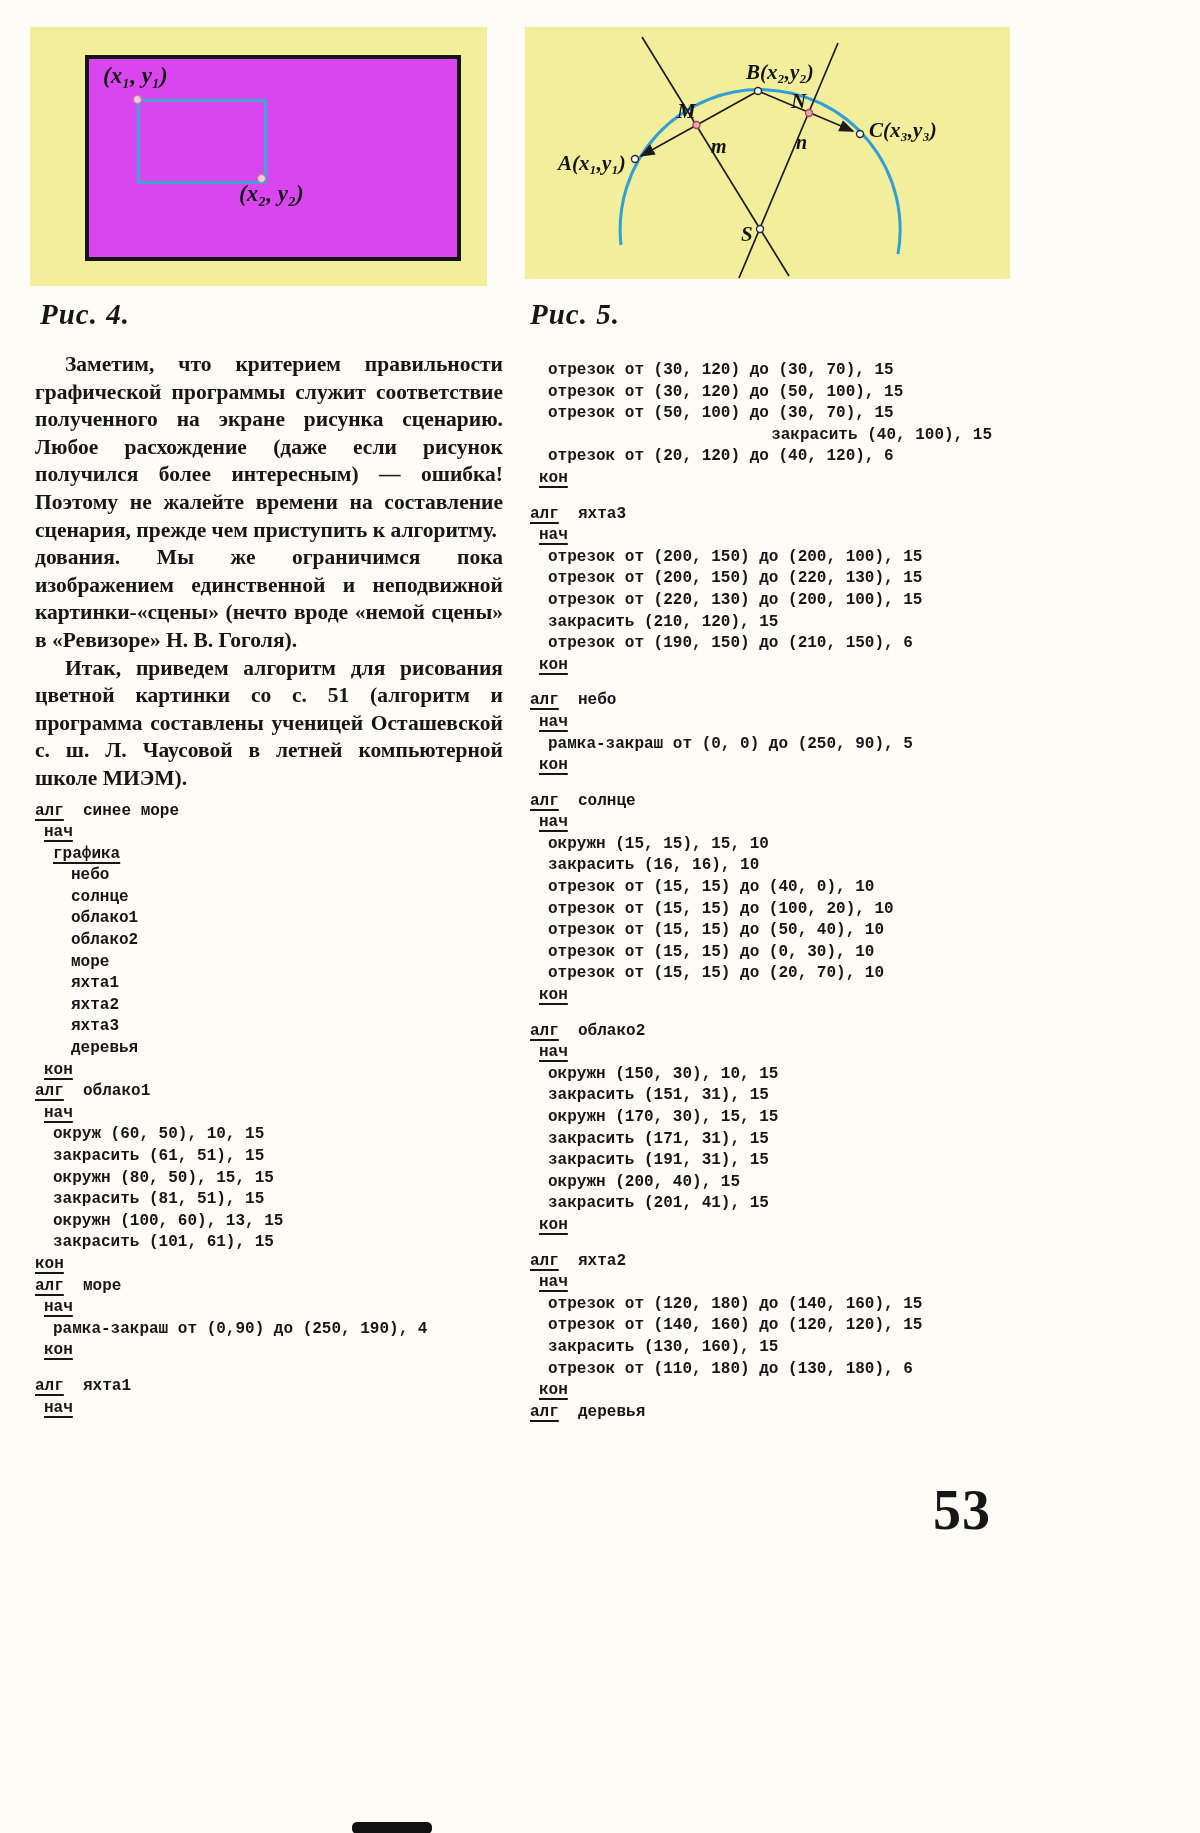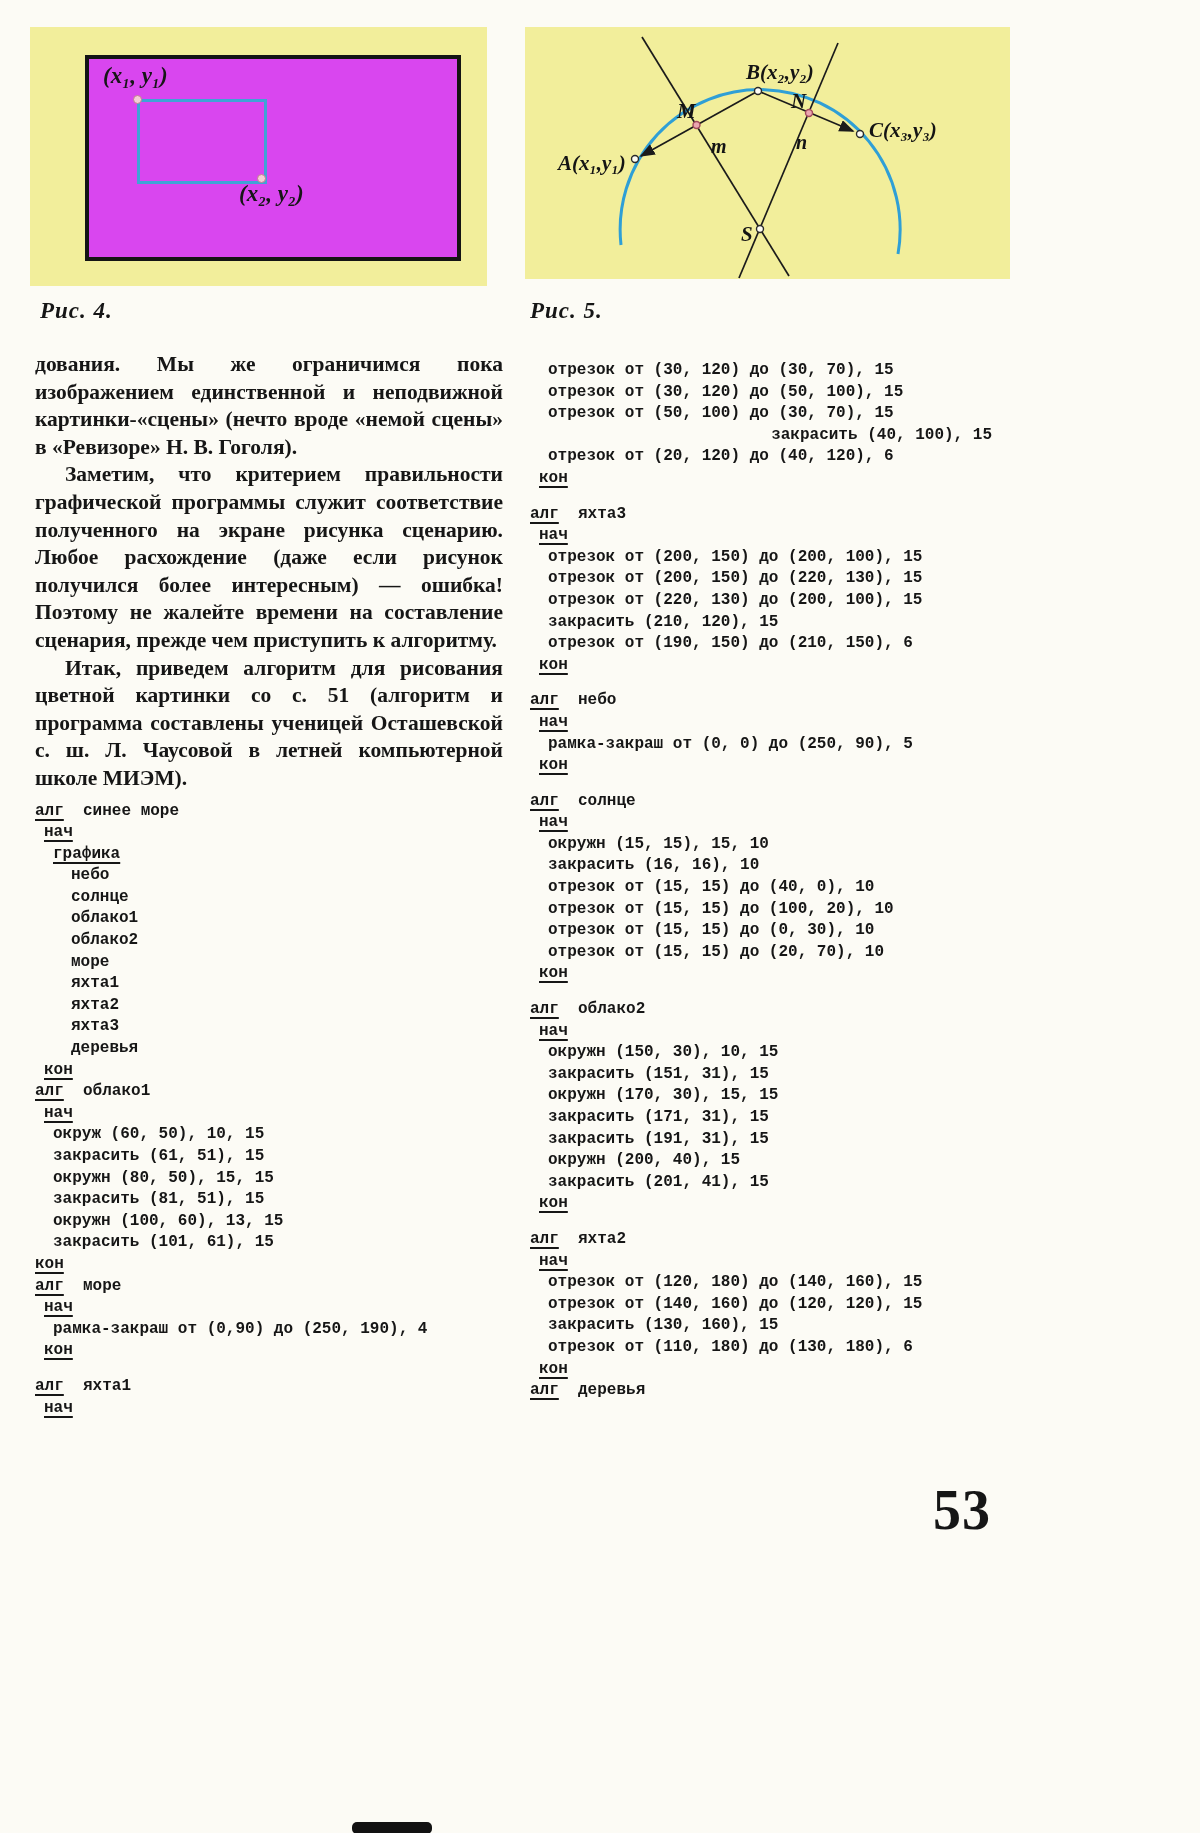--- a/index.html
+++ b/index.html
@@ -22,21 +22,21 @@
 
   .fig5-svg{position:absolute;left:0;top:0;width:485px;height:252px;}
   .fig5-svg .geoline{stroke:#1b1b1b;stroke-width:1.7;fill:none;}
   .fig5-svg .arc{stroke:#2f9fd6;stroke-width:3;fill:none;}
   .fig5-svg text{font-family:"Liberation Serif","DejaVu Serif",serif;font-style:italic;
                  font-weight:700;font-size:21px;fill:#141414;}
   .fig5-svg text.vec{font-size:20px;}
   .fig5-svg .pt-open{fill:#fdfcf4;stroke:#2a2a2a;stroke-width:1.4;}
   .fig5-svg .pt-mid{fill:#eba6b0;stroke:#a24a5c;stroke-width:1.4;}
 
-  .caption{position:absolute;top:298px;font-size:23px;font-style:italic;font-weight:700;letter-spacing:1px;}
+  .caption{position:absolute;top:298px;font-size:29px;font-style:italic;font-weight:700;letter-spacing:1px;}
   .cap4{left:40px;}
   .cap5{left:530px;}
 
   
   .col-left{position:absolute;left:35px;top:351px;width:468px;}
   .col-right{position:absolute;left:530px;top:352px;width:462px;}
   .para{margin:0;font-size:21.5px;line-height:27.6px;font-weight:700;text-align:justify;}
   .para.ind{text-indent:30px;}
   .code{margin-top:8px;font-weight:700;font-size:16px;font-family:Liberation Mono, monospace;}
   .code-line{line-height:21.6px;white-space:pre;}
@@ -90,22 +90,22 @@
       <text class="vec" x="186" y="126">m⃗</text>
       <text class="vec" x="271" y="122">n⃗</text>
     </svg>
   </div>
 
   <div class="caption cap4">Рис. 4.</div>
   <div class="caption cap5">Рис. 5.</div>
 
   <div class="col-left">
     <div>
+        <p class="para ind">Заметим, что критерием правильности графической программы служит соответствие полученного на экране рисунка сценарию. Любое расхождение (даже если рисунок получился более интересным) — ошибка! Поэтому не жалейте времени на составление сценария, прежде чем приступить к алгоритму.</p>
         <p class="para">дования. Мы же ограничимся пока изображением единственной и неподвижной картинки-«сцены» (нечто вроде «немой сцены» в «Ревизоре» Н. В. Гоголя).</p>
-        <p class="para ind">Заметим, что критерием правильности графической программы служит соответствие полученного на экране рисунка сценарию. Любое расхождение (даже если рисунок получился более интересным) — ошибка! Поэтому не жалейте времени на составление сценария, прежде чем приступить к алгоритму.</p>
         <p class="para ind">Итак, приведем алгоритм для рисования цветной картинки со с. 51 (алгоритм и программа составлены ученицей Осташевской с. ш. Л. Чаусовой в летней компьютерной школе МИЭМ).</p>
       </div>
     <div class="code">
         <div class="code-line" style="padding-left: 0px;"><span class="kw">алг</span><span class="tx">  синее море</span></div>
         <div class="code-line" style="padding-left: 9px;"><span class="kw">нач</span></div>
         <div class="code-line" style="padding-left: 18px;"><span class="kw">графика</span></div>
         <div class="code-line" style="padding-left: 36px;"><span class="tx">небо</span></div>
         <div class="code-line" style="padding-left: 36px;"><span class="tx">солнце</span></div>
         <div class="code-line" style="padding-left: 36px;"><span class="tx">облако1</span></div>
         <div class="code-line" style="padding-left: 36px;"><span class="tx">облако2</span></div>
@@ -156,20 +156,21 @@
         <div class="code-line" style="padding-left: 9px;"><span class="kw">нач</span></div>
         <div class="code-line" style="padding-left: 18px;"><span class="tx">рамка-закраш от (0, 0) до (250, 90), 5</span></div>
         <div class="code-line" style="padding-left: 9px;"><span class="kw">кон</span></div>
         <div class="code-blank"></div>
         <div class="code-line" style="padding-left: 0px;"><span class="kw">алг</span><span class="tx">  солнце</span></div>
         <div class="code-line" style="padding-left: 9px;"><span class="kw">нач</span></div>
         <div class="code-line" style="padding-left: 18px;"><span class="tx">окружн (15, 15), 15, 10</span></div>
         <div class="code-line" style="padding-left: 18px;"><span class="tx">закрасить (16, 16), 10</span></div>
         <div class="code-line" style="padding-left: 18px;"><span class="tx">отрезок от (15, 15) до (40, 0), 10</span></div>
         <div class="code-line" style="padding-left: 18px;"><span class="tx">отрезок от (15, 15) до (100, 20), 10</span></div>
+        <div class="code-line" style="padding-left: 18px;"><span class="tx">отрезок от (15, 15) до (50, 40), 10</span></div>
         <div class="code-line" style="padding-left: 18px;"><span class="tx">отрезок от (15, 15) до (0, 30), 10</span></div>
         <div class="code-line" style="padding-left: 18px;"><span class="tx">отрезок от (15, 15) до (20, 70), 10</span></div>
         <div class="code-line" style="padding-left: 9px;"><span class="kw">кон</span></div>
         <div class="code-blank"></div>
         <div class="code-line" style="padding-left: 0px;"><span class="kw">алг</span><span class="tx">  облако2</span></div>
         <div class="code-line" style="padding-left: 9px;"><span class="kw">нач</span></div>
         <div class="code-line" style="padding-left: 18px;"><span class="tx">окружн (150, 30), 10, 15</span></div>
         <div class="code-line" style="padding-left: 18px;"><span class="tx">закрасить (151, 31), 15</span></div>
         <div class="code-line" style="padding-left: 18px;"><span class="tx">окружн (170, 30), 15, 15</span></div>
         <div class="code-line" style="padding-left: 18px;"><span class="tx">закрасить (171, 31), 15</span></div>

